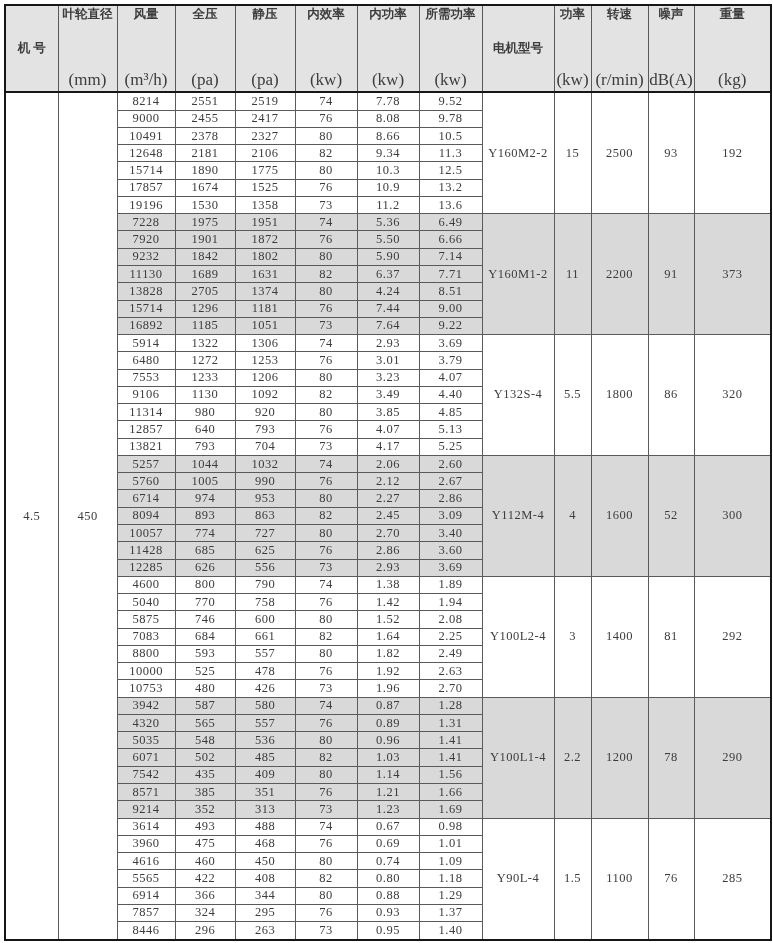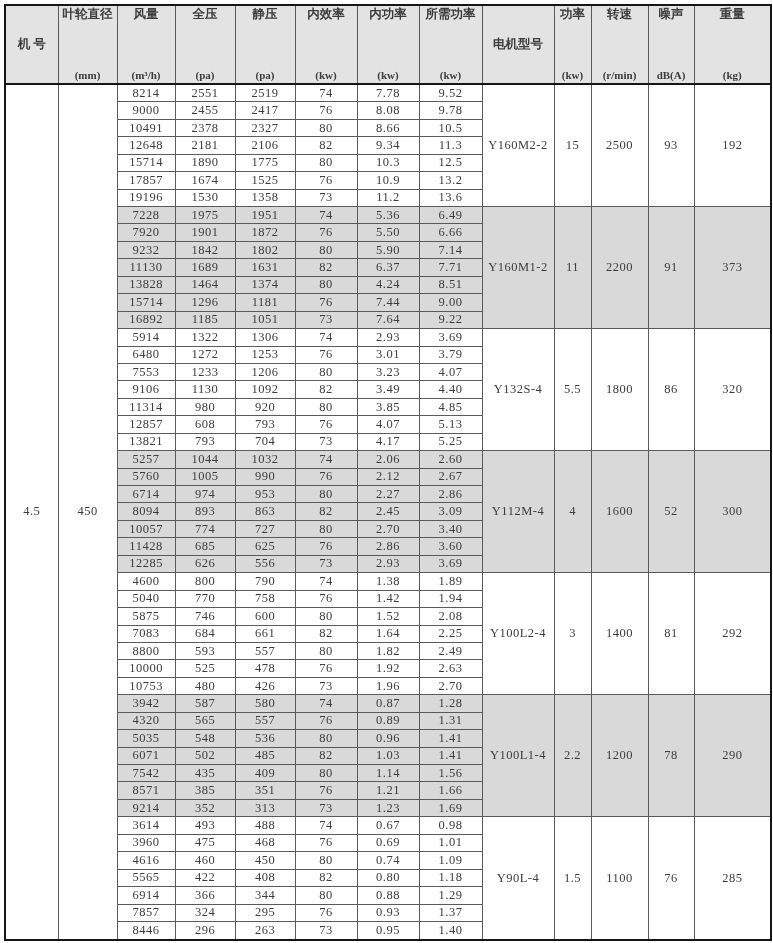--- a/index.html
+++ b/index.html
@@ -22,21 +22,21 @@
     padding:0;overflow:hidden;
   }
   thead th{
     background:var(--header-bg,#e3e3e3);
     height:58px;
     border-bottom:2px solid var(--outer-border,#161616);
     font-weight:bold;
     font-size:12.5px;
     line-height:1.4;
   }
-  thead .hunit{font-weight:bold;font-size:11px;margin-top:44px;}
+  thead .hunit{font-weight:normal;font-size:17px;margin-top:44px;}
   tbody td{font-size:12.5px;letter-spacing:0.5px;background:#ffffff;}
   tbody tr.shaded td{background:var(--band-bg,#d9d9d9);}
 </style>
 </head>
 <body>
 
 <div>
   <table>
     <colgroup>
       <col style="width:53px">
@@ -203,21 +203,21 @@
         <tr class="shaded">
           <td>11130</td>
           <td>1689</td>
           <td>1631</td>
           <td>82</td>
           <td>6.37</td>
           <td>7.71</td>
         </tr>
         <tr class="shaded">
           <td>13828</td>
-          <td>1464</td>
+          <td>2705</td>
           <td>1374</td>
           <td>80</td>
           <td>4.24</td>
           <td>8.51</td>
         </tr>
         <tr class="shaded">
           <td>15714</td>
           <td>1296</td>
           <td>1181</td>
           <td>76</td>
@@ -272,21 +272,21 @@
         <tr>
           <td>11314</td>
           <td>980</td>
           <td>920</td>
           <td>80</td>
           <td>3.85</td>
           <td>4.85</td>
         </tr>
         <tr>
           <td>12857</td>
-          <td>608</td>
+          <td>640</td>
           <td>793</td>
           <td>76</td>
           <td>4.07</td>
           <td>5.13</td>
         </tr>
         <tr>
           <td>13821</td>
           <td>793</td>
           <td>704</td>
           <td>73</td>

